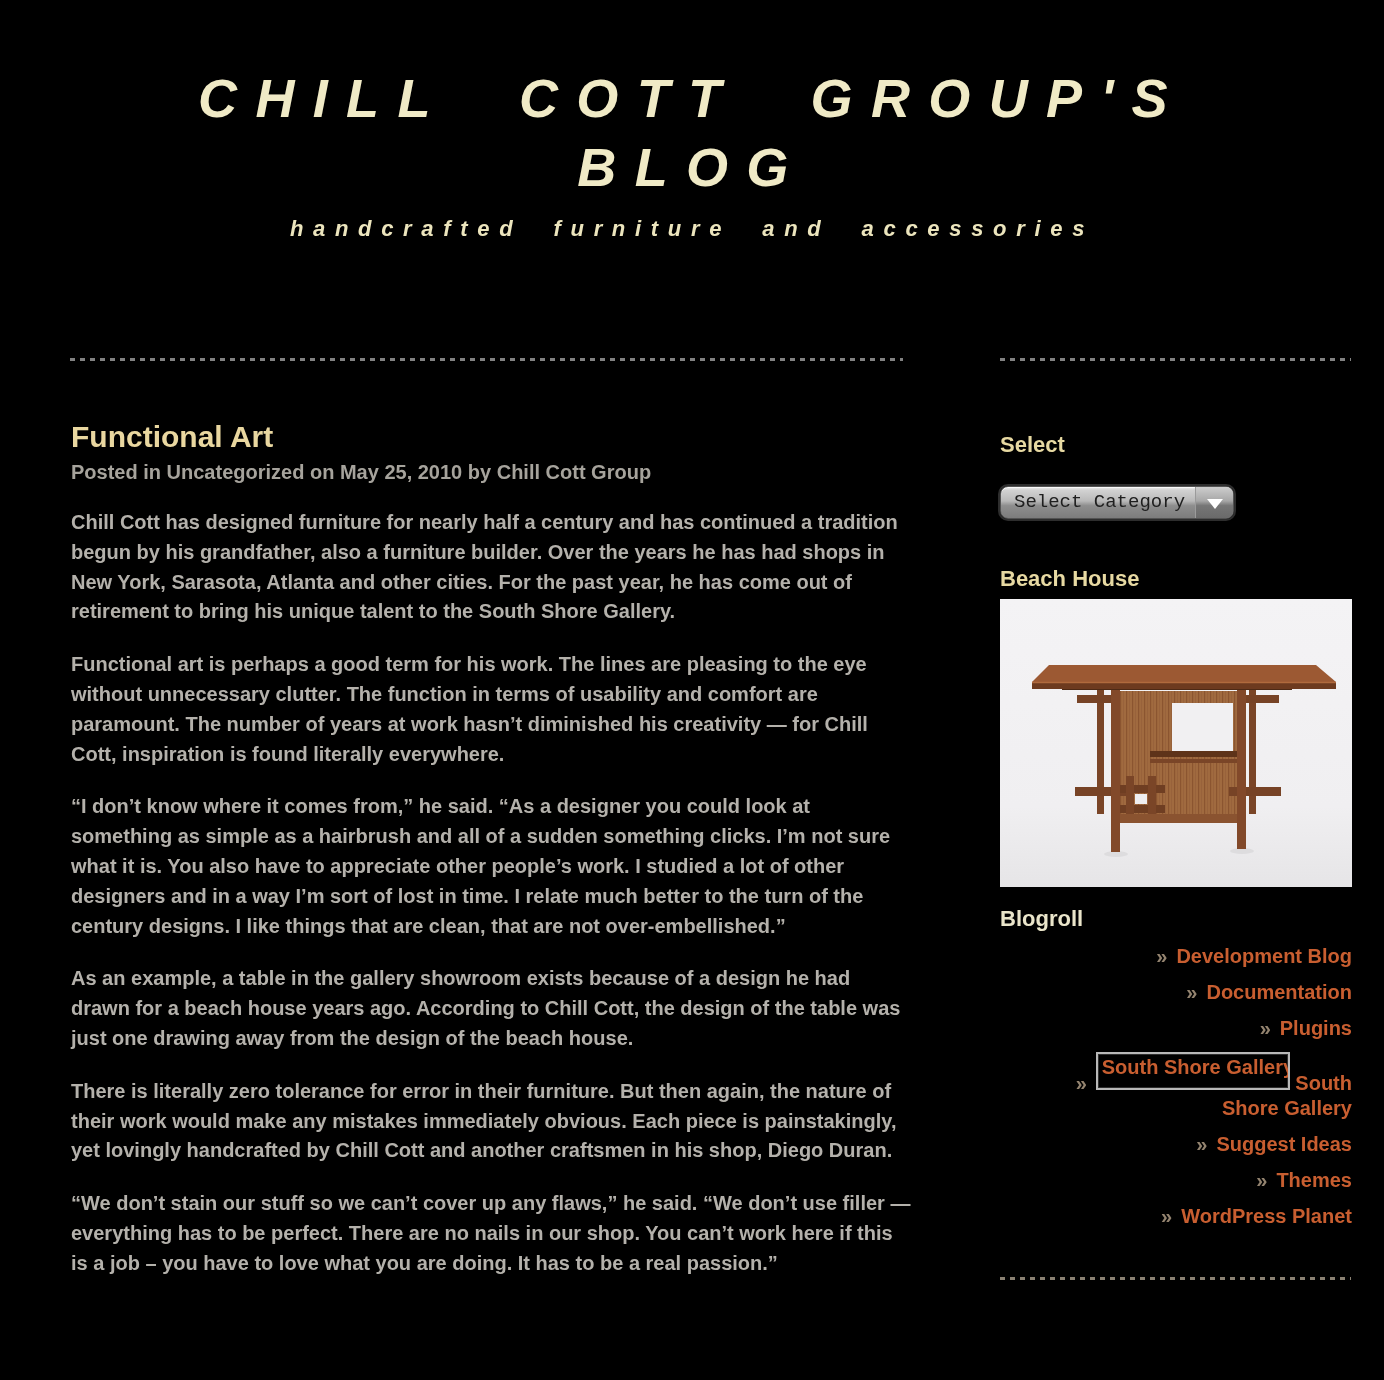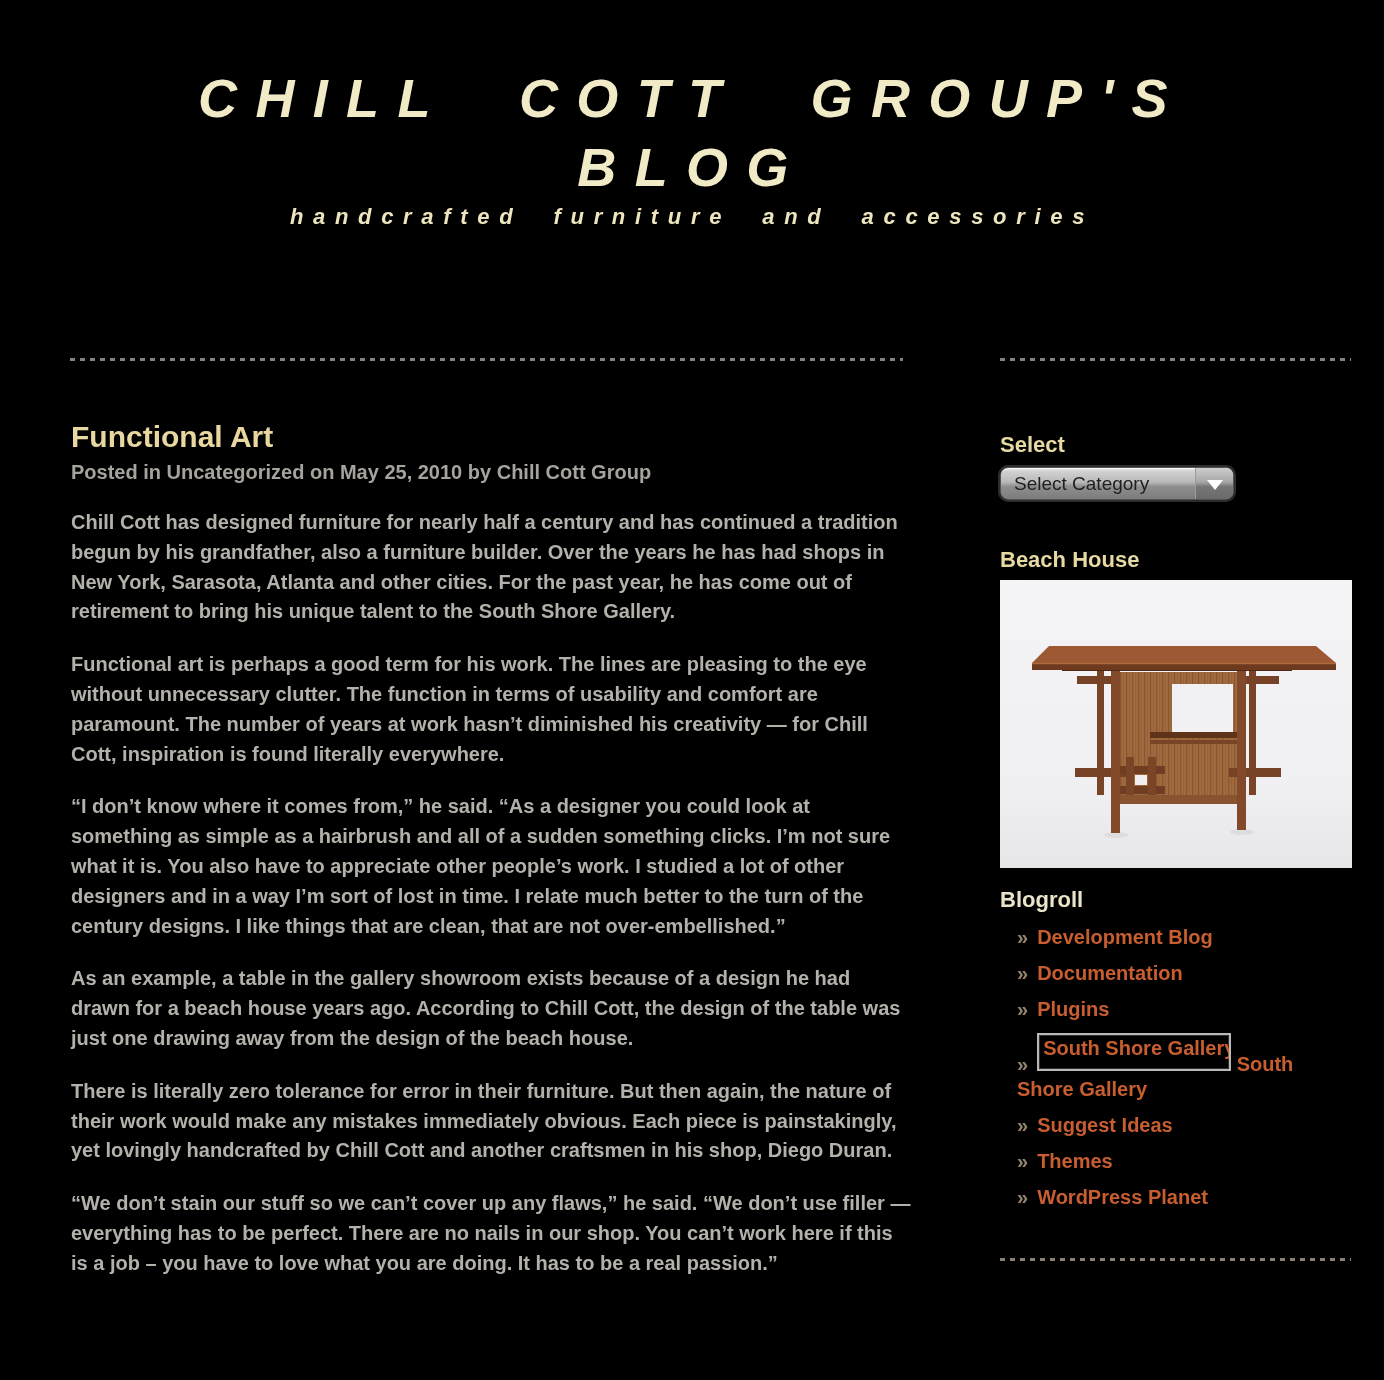--- a/index.html
+++ b/index.html
@@ -15,21 +15,21 @@
   .header { position:absolute; top:64px; left:0; width:100%; text-align:center;font-style:italic; }
   .header-inner { max-width:1170px; margin:0 auto; }
   .site-title {
     color:#f0eac6;
     font-size:54px; font-weight:bold;
     letter-spacing:0.34em; word-spacing:0.7em;
     line-height:1.28;
     text-transform:uppercase;
   }
   .site-tagline {
-    margin-top:2px;
+    margin-top:14px;
     color:#ece5bd;
     font-size:22px; font-weight:bold;
     letter-spacing:0.44em; word-spacing:0.7em;
   }
 
   
   .dashes {
     height:3px;
     background:repeating-linear-gradient(to right, #828282 0 5px, transparent 5px 10px);
   }
@@ -63,27 +63,28 @@
   .sidebar { position:absolute; top:432px; left:1000px; width:352px; }
   .side-heading {
     color:#e7d9a2;
     font-size:22px; font-weight:bold;
   }
   .side-heading.blogroll-h { color:#eae5ca; }
 
   
   .select {
     position:relative;
-    margin-top:9px;
+    margin-top:28px;
     width:234px; height:33px;
     border:1px solid #525252;
     border-radius:8px;
     background:linear-gradient(#efefef 0%, #d2d2d2 10%, #b9b9b9 45%, #8e8e8e 60%, #7c7c7c 100%);
     box-shadow:0 0 0 2px rgba(130,130,130,.35), inset 0 1px 0 rgba(255,255,255,.7);
     cursor:default;
+    font-family:Liberation Mono, monospace;
   }
   .select-value {
     display:block;
     padding-left:13px;
     font-size:19px; color:#1f1f1f;
     line-height:31px;
     white-space:nowrap;
   }
   .select-arrow {
     position:absolute; top:0; right:0; bottom:0;
@@ -101,21 +102,21 @@
     border-top:10px solid #ffffff;
   }
 
   .beach-heading { margin-top:47px; margin-bottom:7px; }
   .photo {
     width:352px; height:288px;
     line-height:0;
   }
 
   .blogroll-h { margin-top:19px; margin-bottom:12px; }
-  .blogroll { list-style:none; padding-left:17px; }
+  .blogroll { list-style:none; padding-left:17px;text-align:right; }
   .blogroll li {
     margin-bottom:11px;
     font-size:20px; font-weight:bold;
     line-height:1.25;
     color:#c85e30;
   }
   .bullet { color:#93836f; margin-right:9px; }
   .blogroll a { color:#c85e30; text-decoration:none; cursor:pointer; }
   .boxed-link {
     display:inline-block; overflow:hidden;

